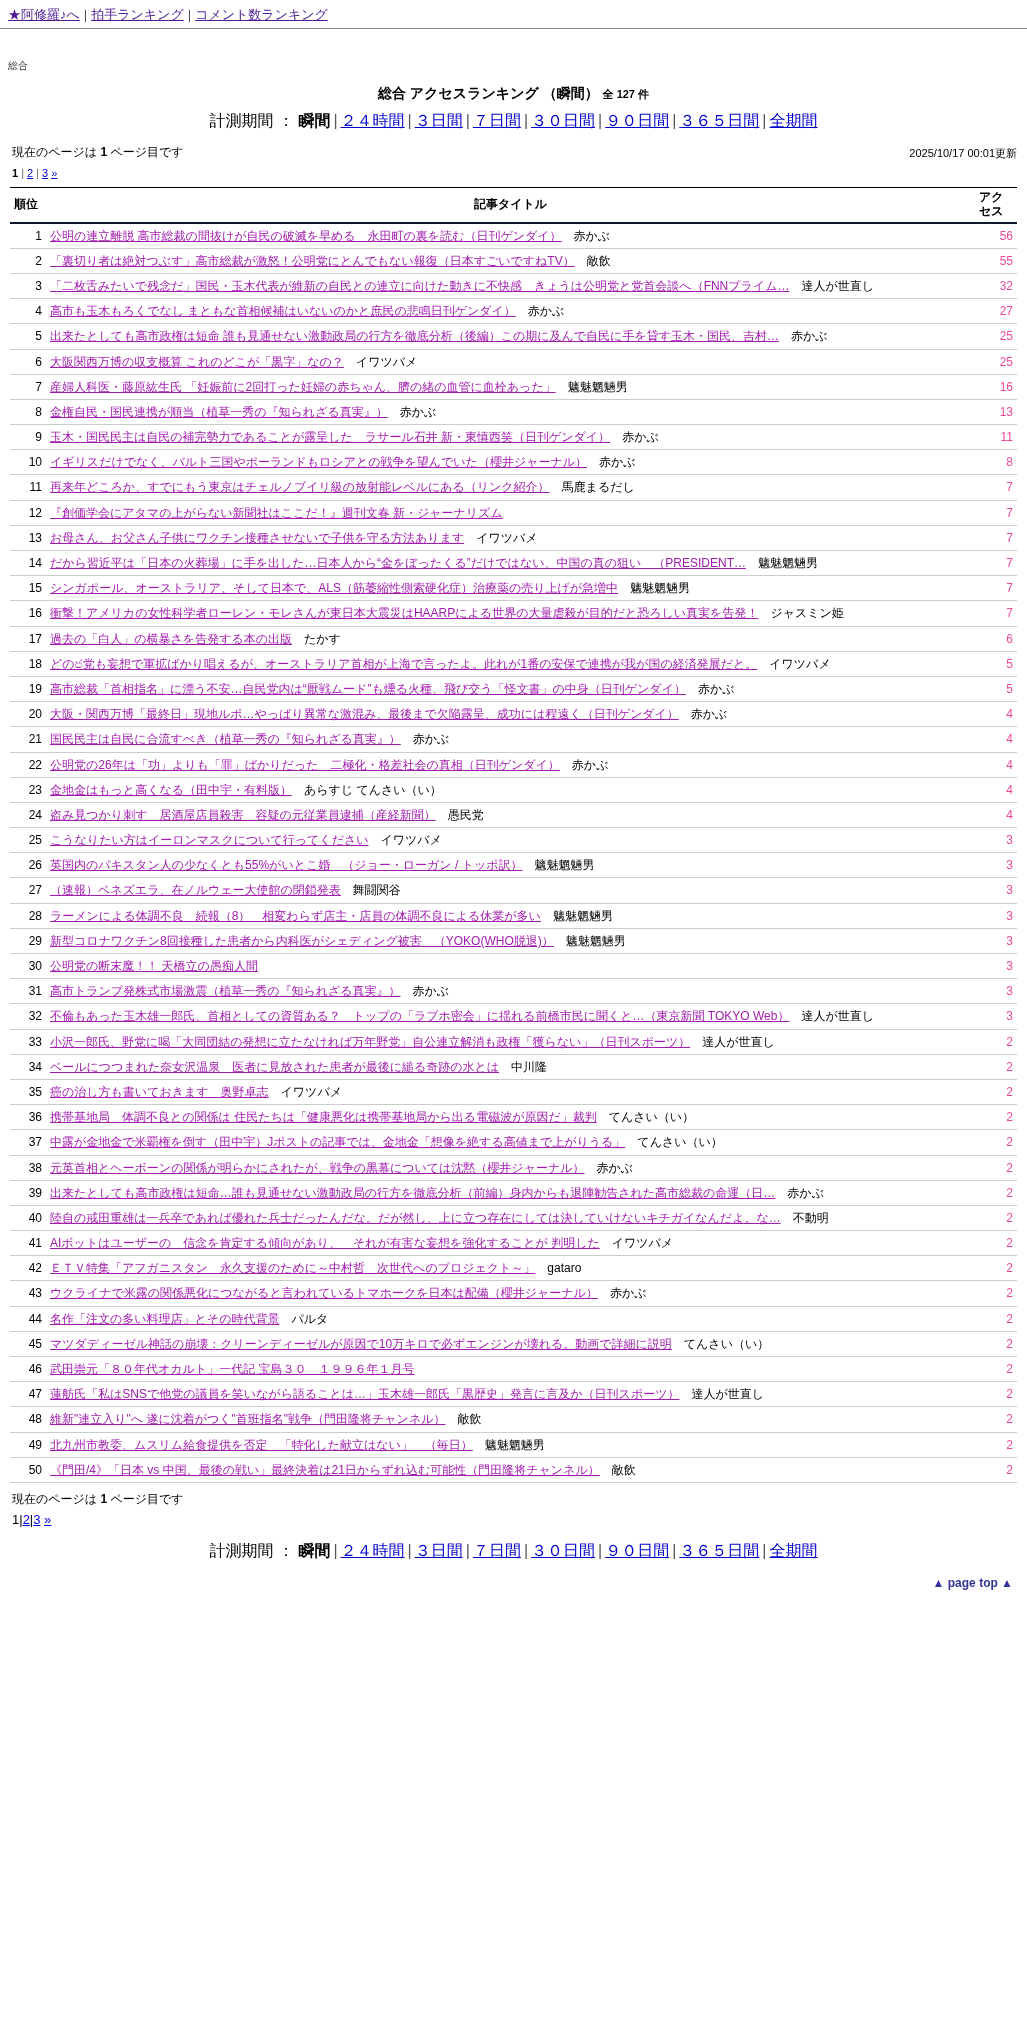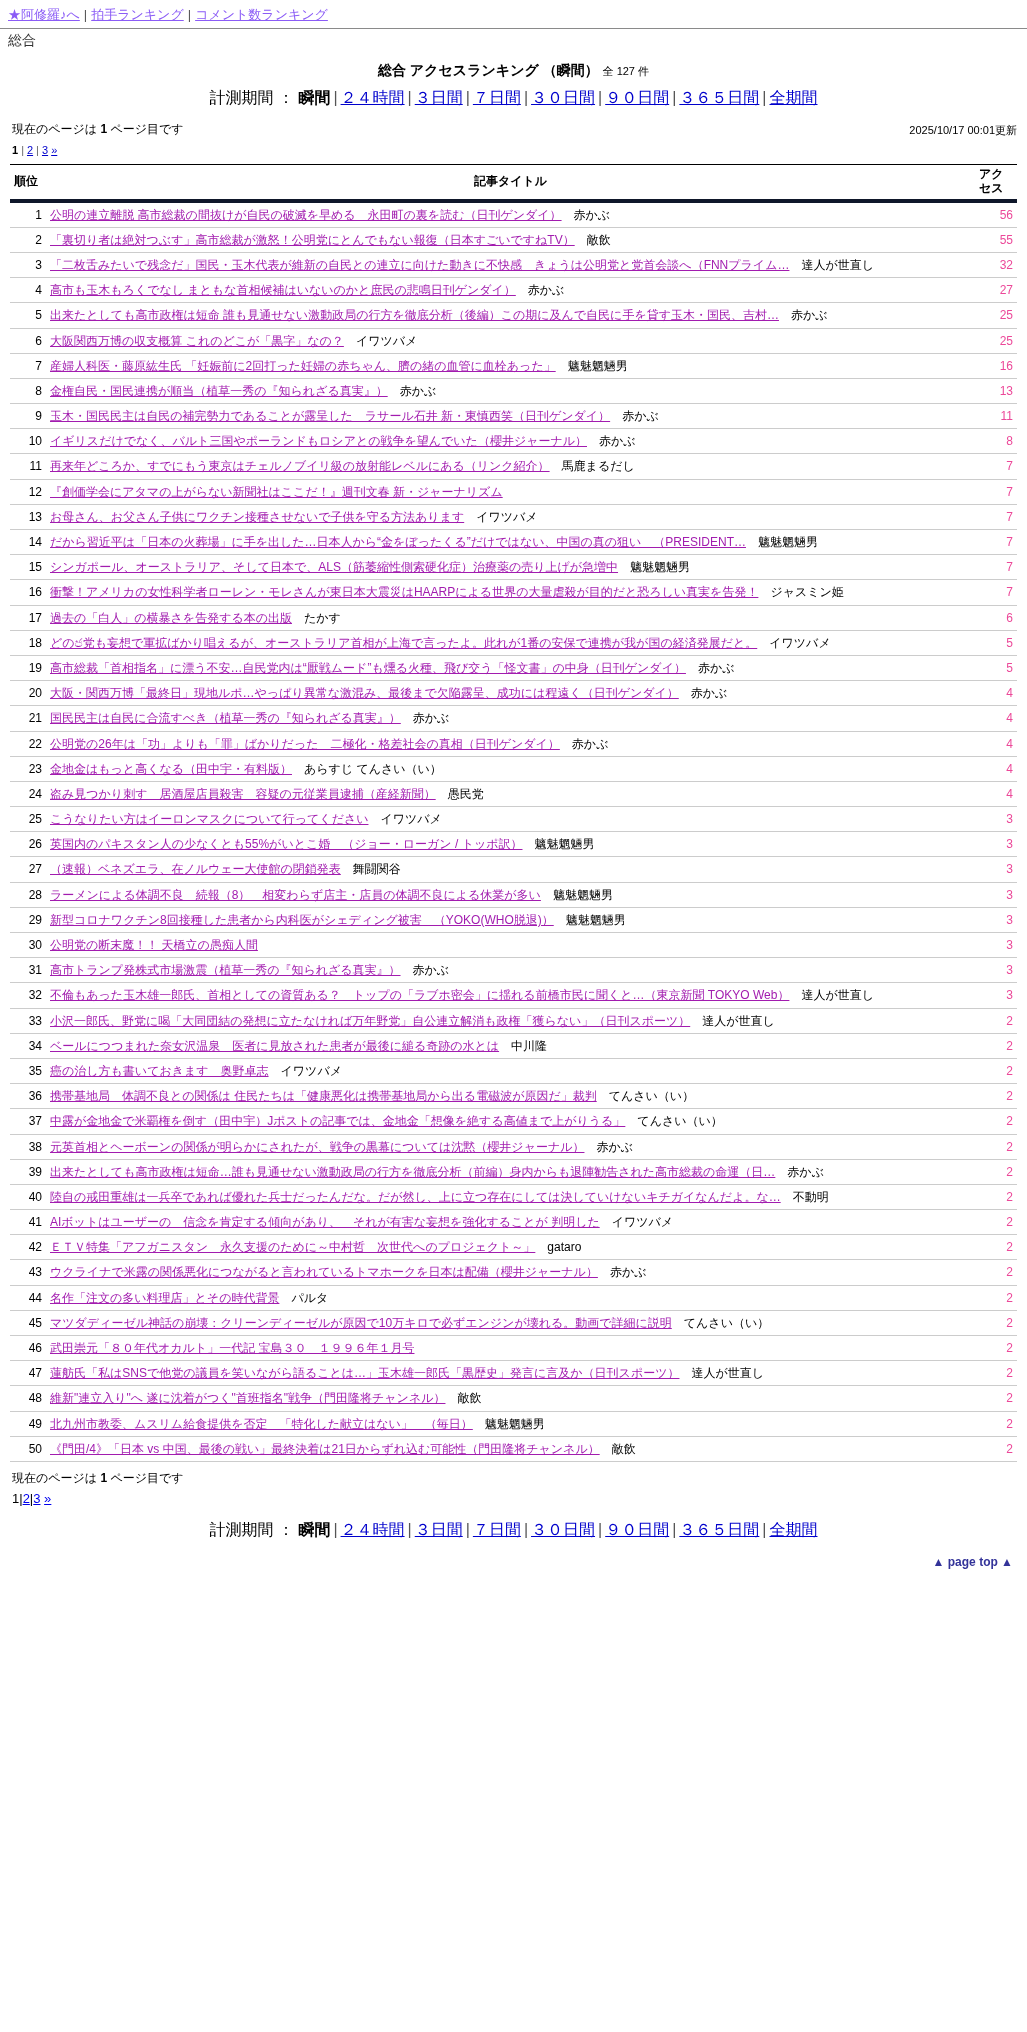--- a/index.html
+++ b/index.html
@@ -11,35 +11,36 @@
   }
   body {
     width: 1027px;
   }
   a { text-decoration: underline; }
   .topnav {
     padding: 6px 8px 4px 8px;
     font-size: 13px;
     border-bottom: 1px solid #8a8a8a;
   }
-  .topnav a { color: #8b5cf6; text-decoration: underline; }
+  .topnav a { color: #4c1d95; text-decoration: underline; }
   .topnav .sep { color: #555; margin: 0 4px; }
   .crumb {
-    font-size: 14px;
+    font-size: 10px;
     color: #333;
     padding: 3px 8px 2px 8px;
+    margin-top: 27px;
   }
   .page-title {
     text-align: center;
     font-size: 14px;
     font-weight: bold;
     margin-top: 10px;
   }
   .page-title .count {
-    font-weight: normal;
+    font-weight: bold;
     font-size: 11px;
   }
   .period-bar {
     text-align: center;
     font-size: 16px;
     margin-top: 8px;
     color: #000;
   }
   .period-bar a { color: #0000cc; }
   .period-bar .cur { color: #000; font-weight: bold; }
@@ -62,21 +63,21 @@
   .pager a { color: #0000cc; }
   .pager .bar { color: #666; margin: 0 3px; }
   table.rank {
     width: 1007px;
     margin: 0 10px;
     border-collapse: collapse;
     font-size: 12px;
   }
   table.rank th {
     border-top: 1px solid #000;
-    border-bottom: 4px solid #0f172a;
+    border-bottom: 2px solid #0f172a;
     font-weight: bold;
     font-size: 12px;
     padding: 3px 4px;
     line-height: 1.15;
   }
   table.rank th.c-rank { width: 28px; text-align: left; }
   table.rank th.c-title { text-align: center; }
   table.rank th.c-acc { width: 34px; text-align: left; }
   table.rank td {
     border-bottom: 1px solid #cccccc;

